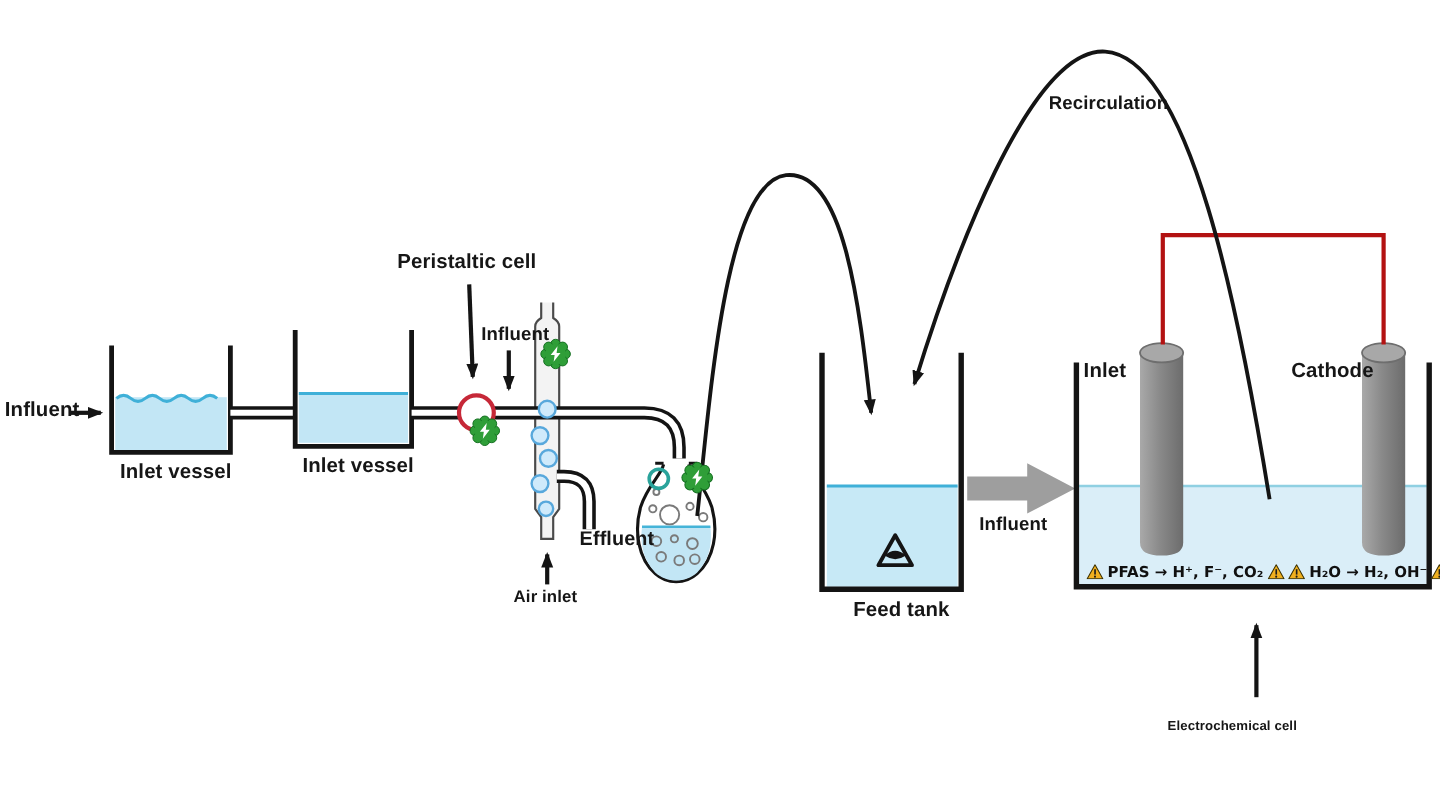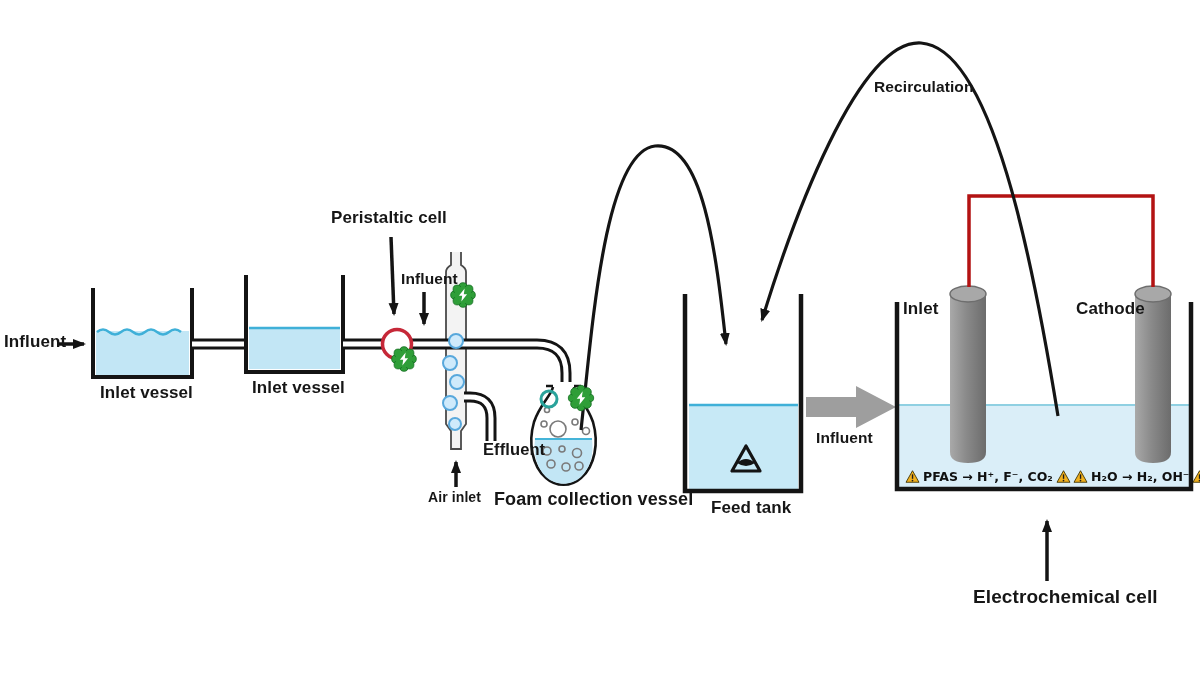--- a/index.html
+++ b/index.html
@@ -166,27 +166,26 @@
     <use href="#icon-bolt" x="-16" y="-16" width="32" height="32" transform="translate(581,398) scale(0.85)"></use>
   </svg>
 
   <div class="lbl" style="left:4px;top:333px;font-size:17px;">Influent</div>
   <div class="lbl" style="left:100px;top:384px;font-size:17px;">Inlet vessel</div>
   <div class="lbl" style="left:252px;top:379px;font-size:17px;">Inlet vessel</div>
   <div class="lbl" style="left:331px;top:209px;font-size:17px;">Peristaltic cell</div>
   <div class="lbl" style="left:401px;top:270px;font-size:15.5px;">Influent</div>
   <div class="lbl" style="left:483px;top:440px;font-size:16.5px;">Effluent</div>
   <div class="lbl" style="left:428px;top:490px;font-size:14px;">Air inlet</div>
-  <div class="lbl" style="left:494px;top:490px;font-size:18px;">Foam collection vessel</div>
   <div class="lbl" style="left:711px;top:499px;font-size:17px;text-align:right;">Feed tank</div>
   <div class="lbl" style="left:816px;top:429px;font-size:15.5px;">Influent</div>
   <div class="lbl" style="left:903px;top:300px;font-size:17px;">Inlet</div>
   <div class="lbl" style="left:1076px;top:300px;font-size:17px;">Cathode</div>
   <div class="lbl" style="left:874px;top:78px;font-size:15.5px;">Recirculation</div>
-  <div class="lbl" style="left:973px;top:587px;font-size:19px;">Electrochemical cell</div>
+  <div class="lbl" style="left:973px;top:599px;font-size:11px;">Electrochemical cell</div>
 
   <div class="eq" style="left:905px;top:469px;">
     <svg>
         <use href="#warn-icon"></use>
       </svg>
     <span>PFAS → H⁺, F⁻, CO₂</span>
     <svg>
         <use href="#warn-icon"></use>
       </svg>
   </div>

